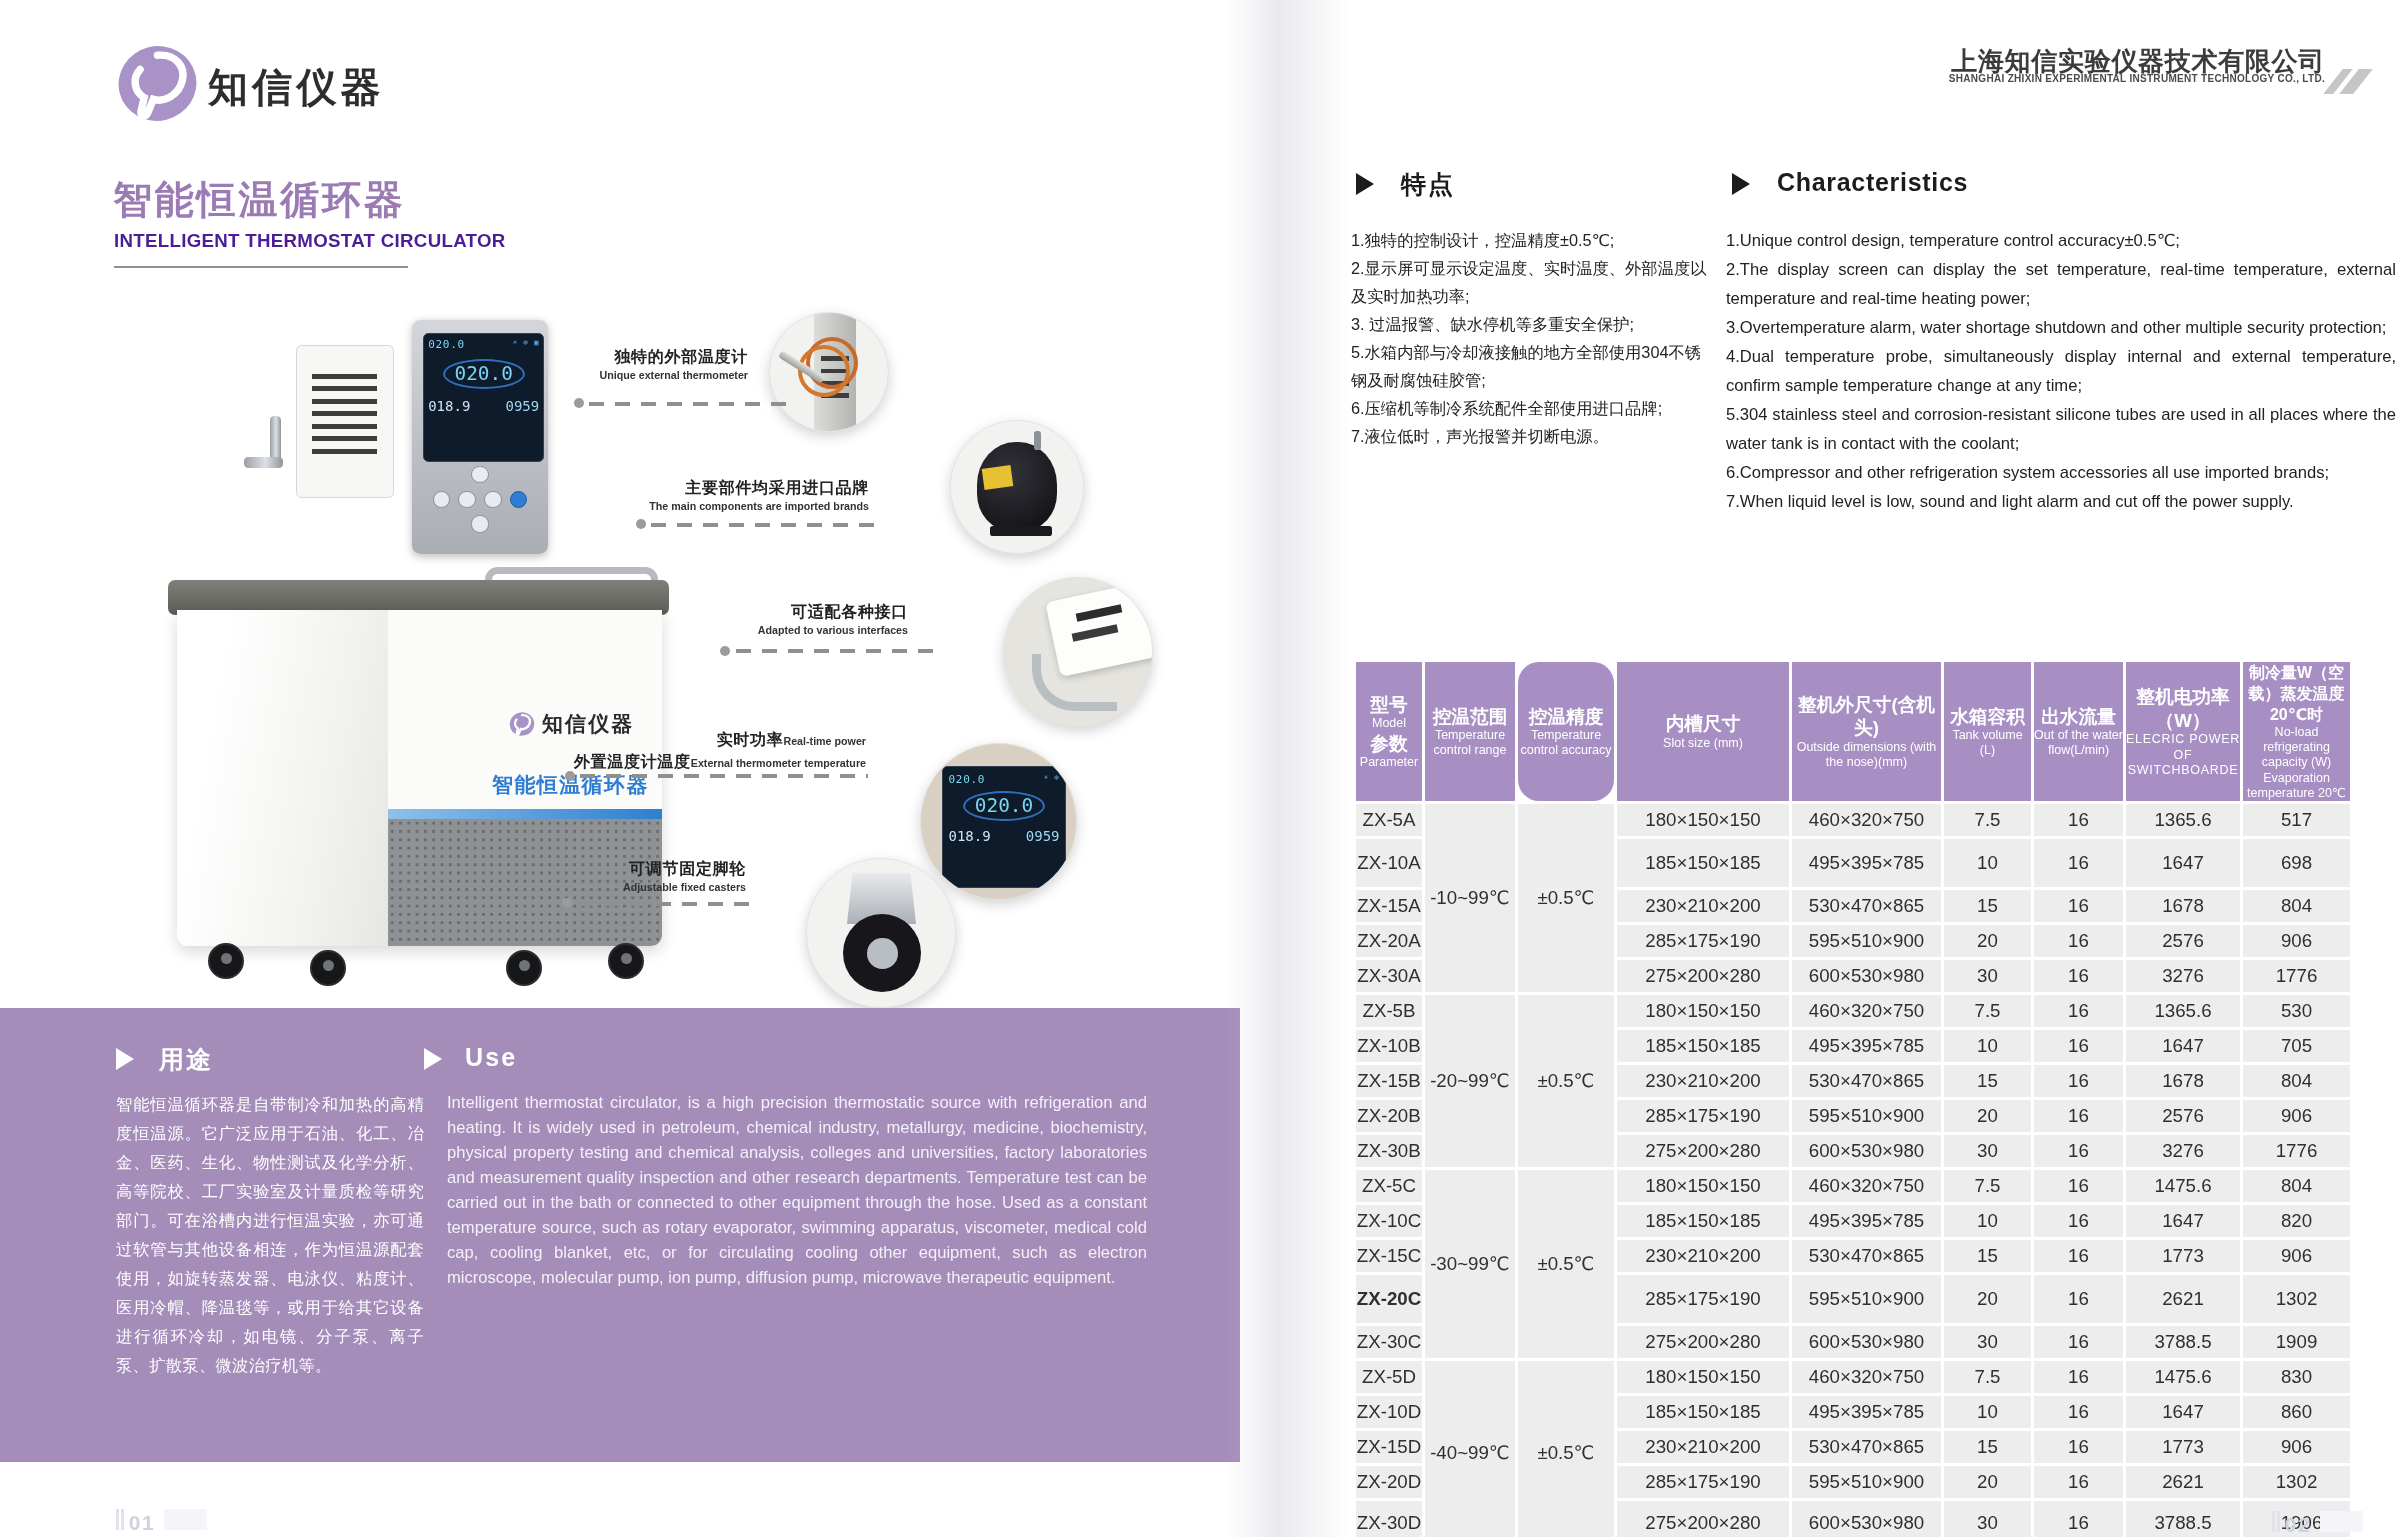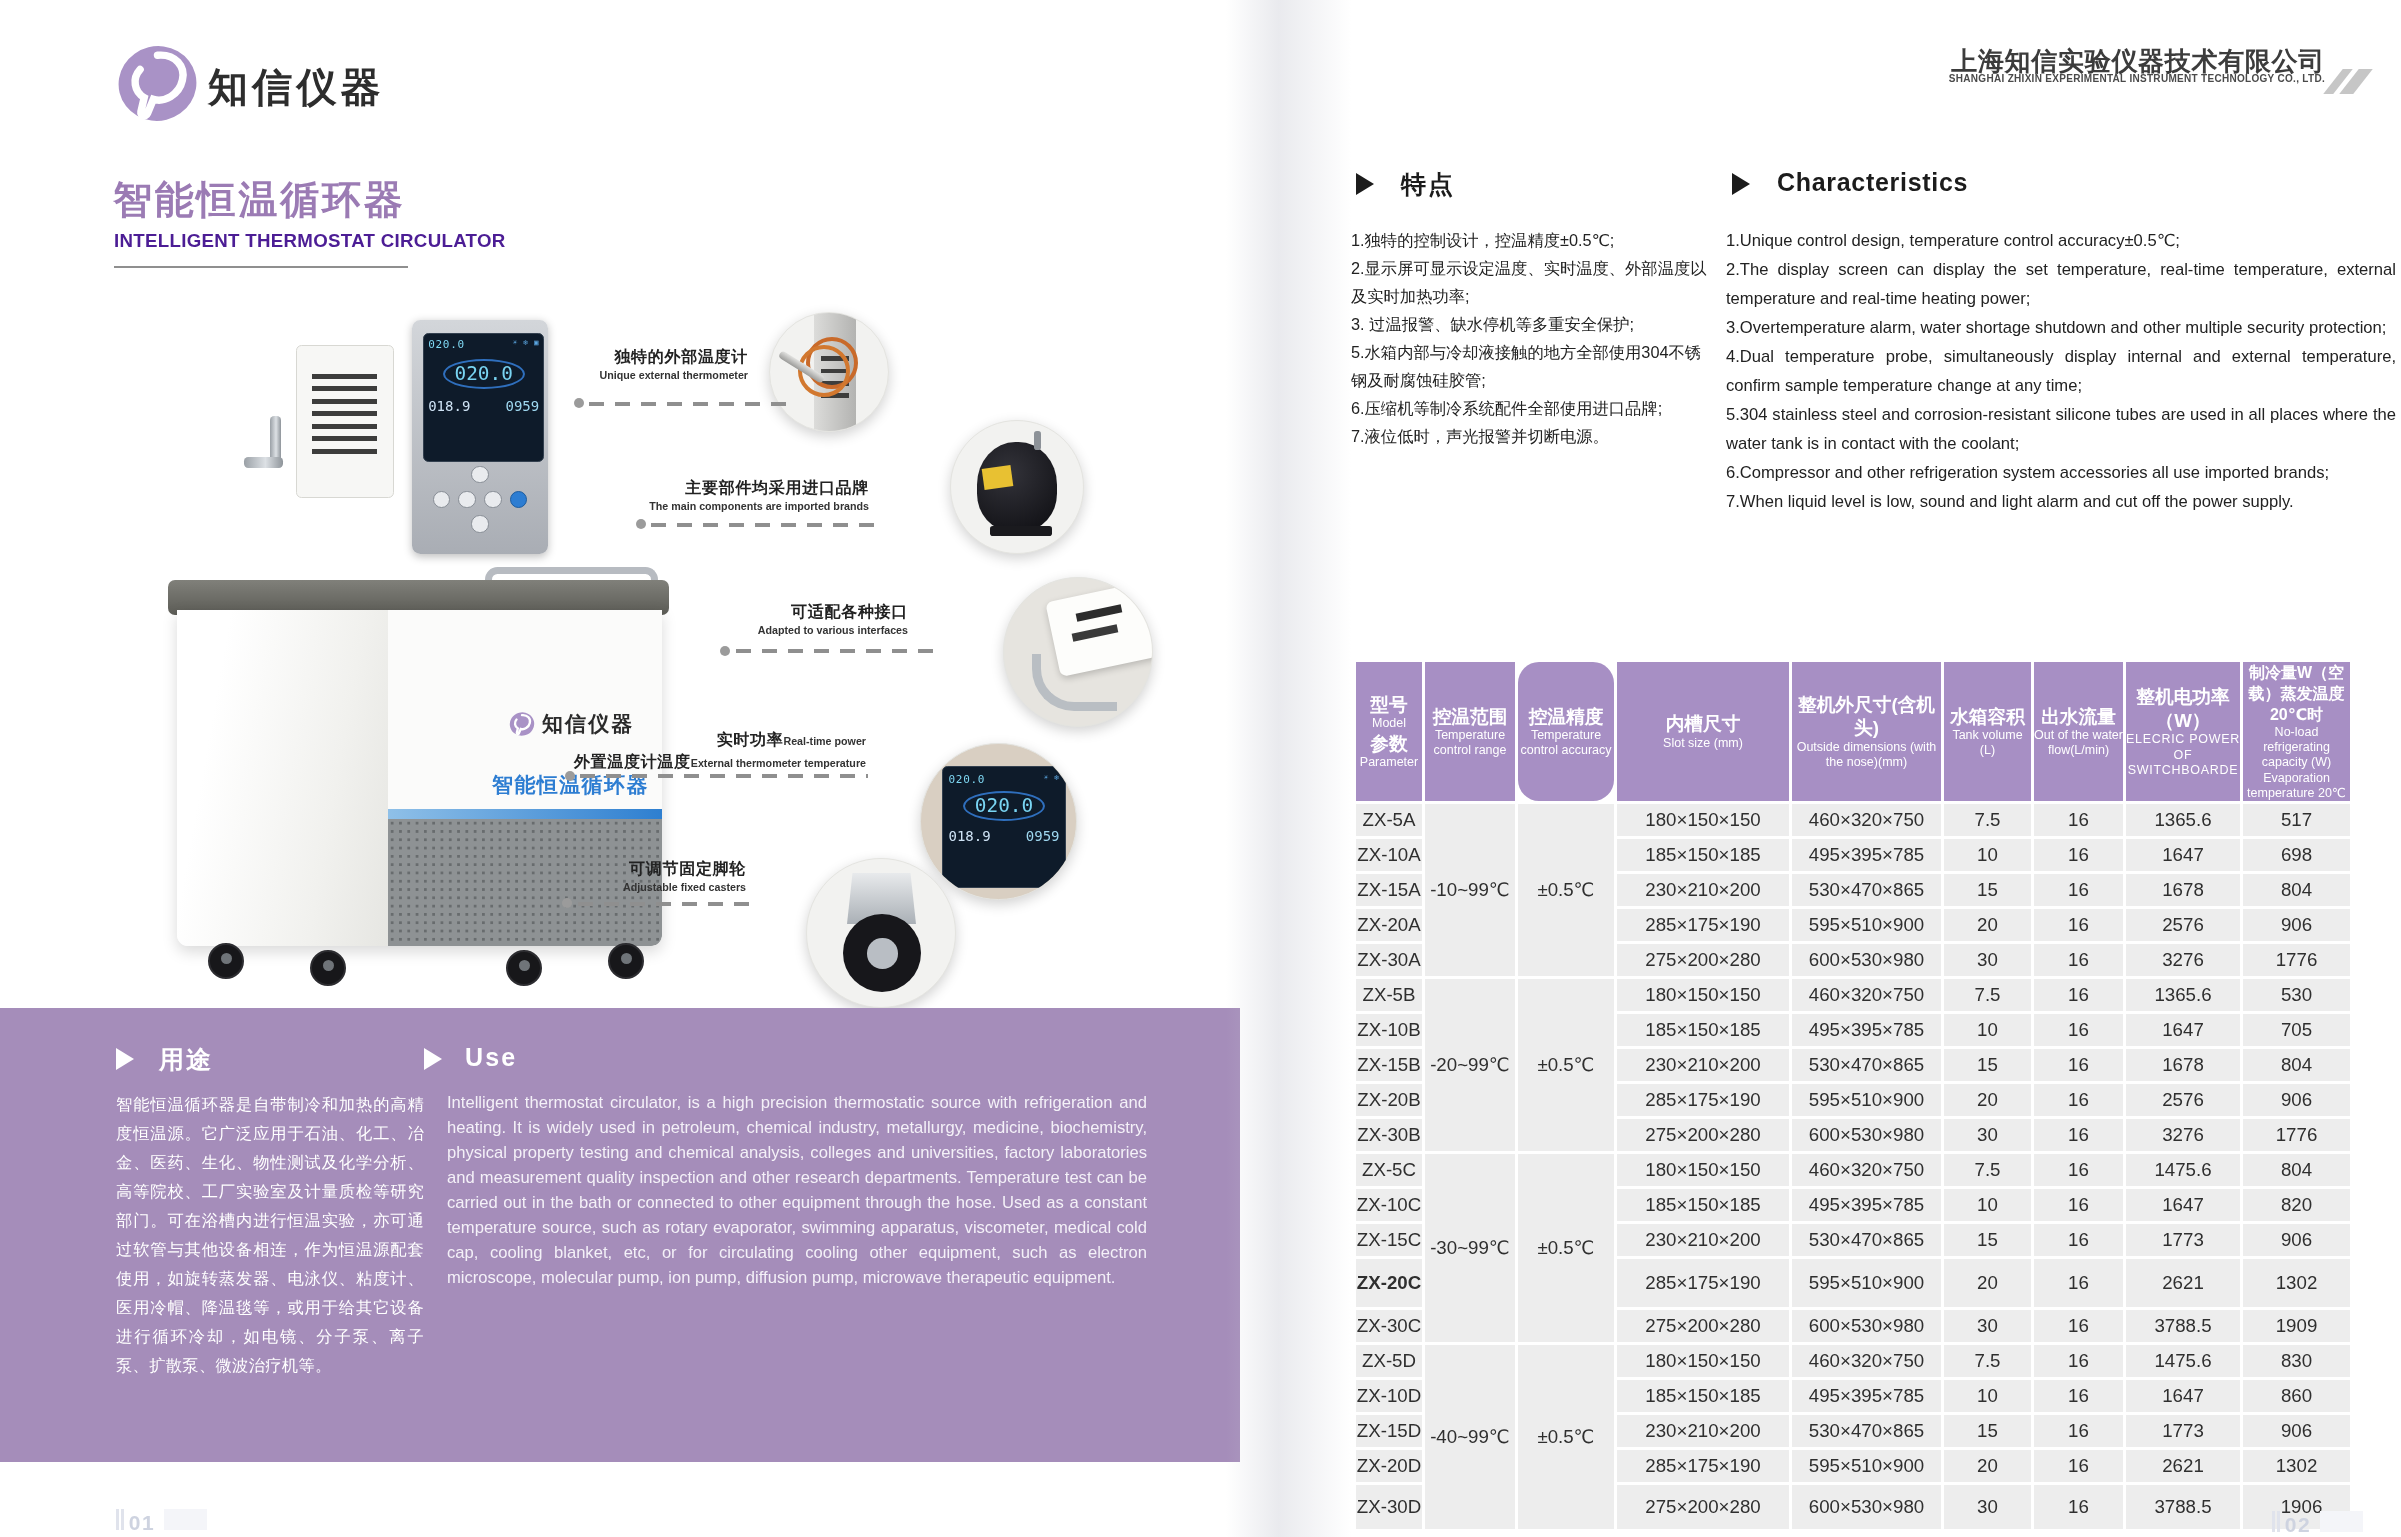--- a/index.html
+++ b/index.html
@@ -316,21 +316,21 @@
           <td rowspan="5" style="height: 32px;">-10~99℃</td>
           <td rowspan="5" style="height: 32px;">±0.5℃</td>
           <td style="height: 32px;">180×150×150</td>
           <td style="height: 32px;">460×320×750</td>
           <td style="height: 32px;">7.5</td>
           <td style="height: 32px;">16</td>
           <td style="height: 32px;">1365.6</td>
           <td style="height: 32px;">517</td>
         </tr>
         <tr>
-          <td style="height: 32px;">ZX-10A</td>
+          <td style="height: 48px;">ZX-10A</td>
           <td style="height: 32px;">185×150×185</td>
           <td style="height: 32px;">495×395×785</td>
           <td style="height: 32px;">10</td>
           <td style="height: 32px;">16</td>
           <td style="height: 32px;">1647</td>
           <td style="height: 32px;">698</td>
         </tr>
         <tr>
           <td style="height: 32px;">ZX-15A</td>
           <td style="height: 32px;">230×210×200</td>

